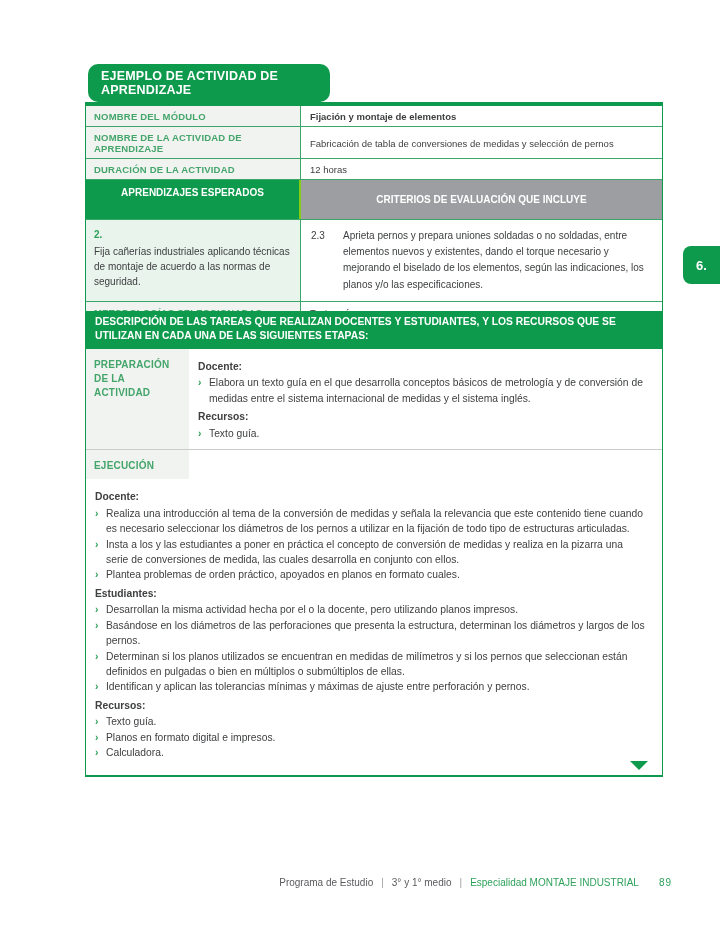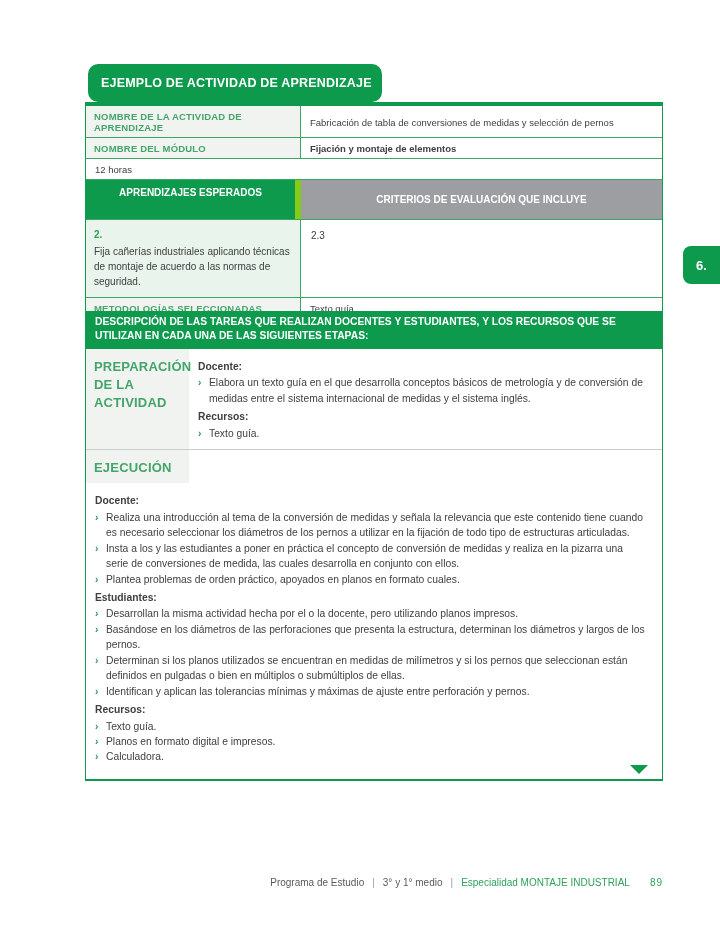--- a/index.html
+++ b/index.html
@@ -15,21 +15,21 @@
     position:absolute; right:0; top:246; top:246px;
     width:37px; height:38px; background:#0e9a4c;
     border-radius:8px 0 0 8px;
     display:flex; align-items:center; justify-content:center;
     color:#ffffff; font-weight:bold; font-size:13px;
   }
 
   
   .banner {
     position:absolute; left:88px; top:64px;
-    width:294px; height:38px; background:#0e9a4c;
+    width:242px; height:38px; background:#0e9a4c;
     border-radius:10px;
     display:flex; align-items:center;
     padding-left:13px;
     color:#ffffff; font-weight:bold; font-size:12.5px; letter-spacing:.2px;
   }
 
   
   .block1 {
     position:absolute; left:85px; top:102px; width:578px;
     border:1px solid #0e9a4c; border-top:4px solid #0e9a4c;
@@ -44,21 +44,21 @@
     display:flex; align-items:center;
   }
   .val {
     flex:1; font-size:9.5px; padding:5px 4px 4px 9px;
     display:flex; align-items:center; white-space:nowrap; overflow:hidden;
   }
   .val.bold { font-weight:bold; }
   .hdr-left {
     width:215px; flex:none; background:#0e9a4c; color:#fff;
     font-size:10px; font-weight:bold; text-align:center;
-    padding:7px 4px; border-right:6px solid #84cc16;
+    padding:7px 4px; border-right:2px solid #84cc16;
   }
   .hdr-right {
     flex:1; background:#9c9ea1; color:#fff;
     font-size:10px; font-weight:bold; text-align:center; padding:14px 4px;
   }
   .apr-cell {
     width:215px; flex:none; background:#e9f4ec;
     padding:7px 10px 8px 8px; border-right:1px solid #3aa768;
     font-size:10px; line-height:1.5;
   }
@@ -78,21 +78,21 @@
   
   .block2 {
     position:absolute; left:85px; top:348px; width:578px;
     border:1px solid #0e9a4c; border-bottom:2px solid #0e9a4c;
     background:#ffffff;
   }
   .stage { display:flex; }
   .stage + .stage { border-top:1px solid #c9cdc9;flex-direction:column; }
   .stage-lbl {
     width:103px; flex:none; background:#f1f3f0;
-    color:#44a56b; font-size:13px; font-weight:bold; letter-spacing:.2px;
+    color:#44a56b; font-size:10px; font-weight:bold; letter-spacing:.2px;
     padding:9px 6px 6px 8px; line-height:1.4;
   }
   .stage-content { flex:1; padding:8px 14px 8px 9px; font-size:10.3px; line-height:1.5; }
   .stage-content.tall { padding-bottom:14px; }
   .sec { margin-top:3px; }
   .sec:first-child { margin-top:2px; }
   .sec-h { font-weight:bold; margin-bottom:1px; }
   .b { display:flex; }
   .b .m { width:11px; flex:none; color:#2fa15b; font-weight:bold; }
   .b .t { flex:1; }
@@ -100,62 +100,64 @@
   
   .cont-arrow {
     position:absolute; right:14px; bottom:5px;
     width:0; height:0;
     border-left:9px solid transparent; border-right:9px solid transparent;
     border-top:9px solid #0e9a4c;
   }
 
   
   .footer {
-    position:absolute; top:877px; right:57px;
+    position:absolute; top:877px; right:48px;
     font-size:10px; color:#5a5b5e;
     display:flex; align-items:baseline;
   }
   .footer .sep { margin:0 8px; color:#9aa09b; }
   .footer .green { color:#2fa15b; }
   .footer .pagenum { margin-left:20px; font-size:10px; color:#2fa15b; letter-spacing:1px; }
 </style>
 </head>
 <body>
 
 <div class="side-tab">
   <span>6.</span>
 </div>
 
 <div class="banner">
   <span>EJEMPLO DE ACTIVIDAD DE APRENDIZAJE</span>
 </div>
 
 <div class="block1">
   <div class="row">
+    <div class="lbl">NOMBRE DEL MÓDULO</div>
+    <div class="val bold">Fijación y montaje de elementos</div>
+  </div>
+  <div class="row">
     <div class="lbl">NOMBRE DE LA ACTIVIDAD DE APRENDIZAJE</div>
     <div class="val">Fabricación de tabla de conversiones de medidas y selección de pernos</div>
   </div>
   <div class="row">
-    <div class="lbl">NOMBRE DEL MÓDULO</div>
-    <div class="val bold">Fijación y montaje de elementos</div>
-  </div>
-  <div class="row">
+    <div class="lbl">DURACIÓN DE LA ACTIVIDAD</div>
     <div class="val">12 horas</div>
   </div>
   <div class="row">
     <div class="hdr-left">APRENDIZAJES ESPERADOS</div>
     <div class="hdr-right">CRITERIOS DE EVALUACIÓN QUE INCLUYE</div>
   </div>
   <div class="row">
     <div class="apr-cell">
       <span class="apr-num">2.</span>
       <span>Fija cañerías industriales aplicando técnicas de montaje de acuerdo a las normas de seguridad.</span>
     </div>
     <div class="crit-cell">
       <span class="crit-num">2.3</span>
+      <span class="crit-text">Aprieta pernos y prepara uniones soldadas o no soldadas, entre elementos nuevos y existentes, dando el torque necesario y mejorando el biselado de los elementos, según las indicaciones, los planos y/o las especificaciones.</span>
     </div>
   </div>
   <div class="row">
     <div class="lbl">METODOLOGÍAS SELECCIONADAS</div>
     <div class="val">Texto guía</div>
   </div>
 </div>
 
 <div class="desc-bar">
   <span>DESCRIPCIÓN DE LAS TAREAS QUE REALIZAN DOCENTES Y ESTUDIANTES, Y LOS RECURSOS QUE SE UTILIZAN EN CADA UNA DE LAS SIGUIENTES ETAPAS:</span>

